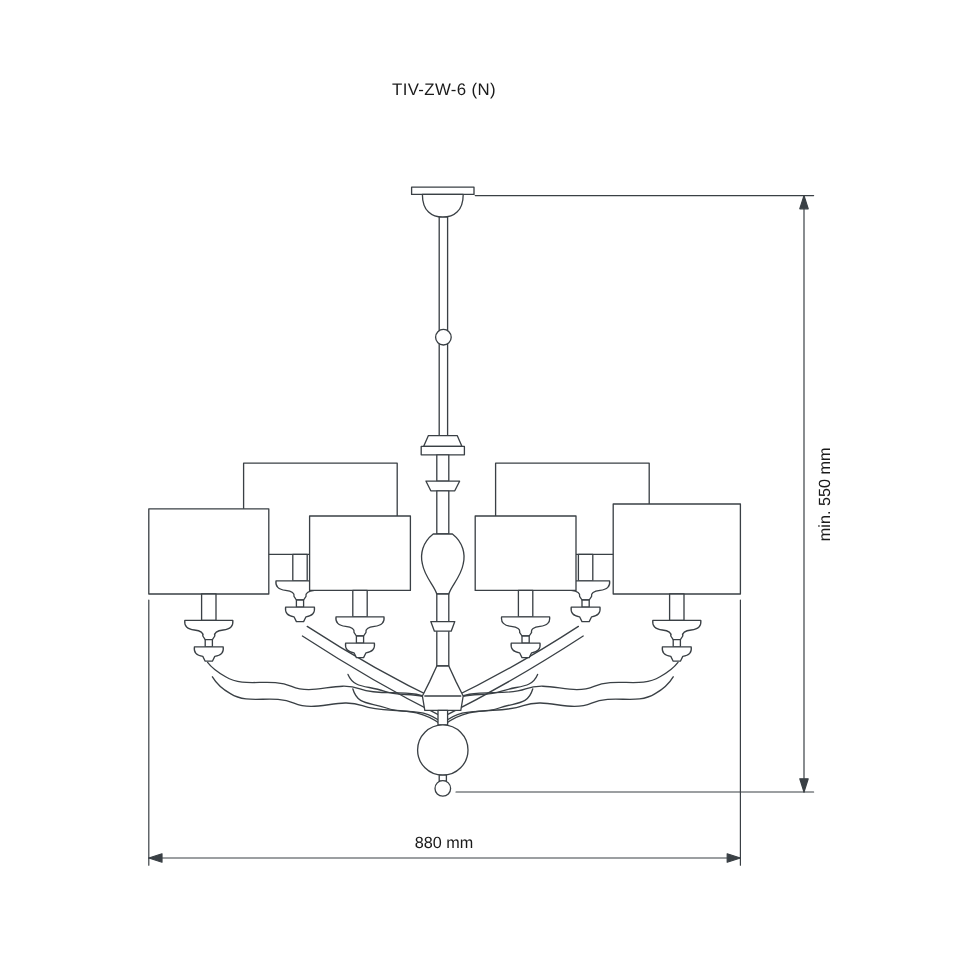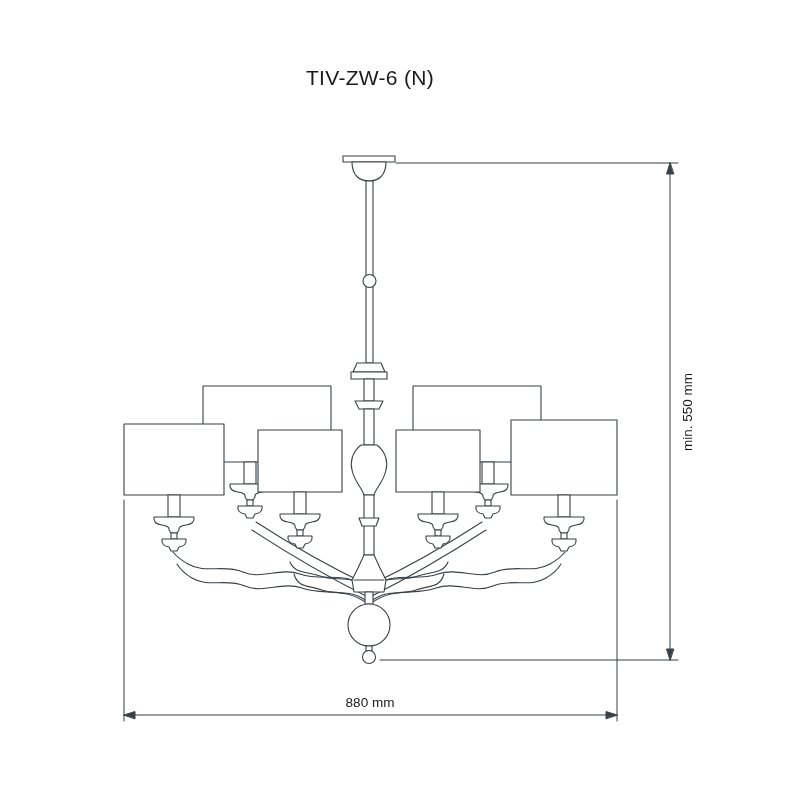--- a/index.html
+++ b/index.html
@@ -14,21 +14,21 @@
     height: 800px;
     background: #ffffff;
     overflow: hidden;
   }
   .title {
     position: absolute;
     top: 66px;
     left: 0;
     width: 740px;
     text-align: center;
-    font-size: 21px;
+    font-size: 14px;
     color: #1a1a1a;
     letter-spacing: 0.3px;
   }
   svg.drawing {
     position: absolute;
     top: 0;
     left: 0;
   }
   svg text {
     font-family: "Liberation Sans", sans-serif;

